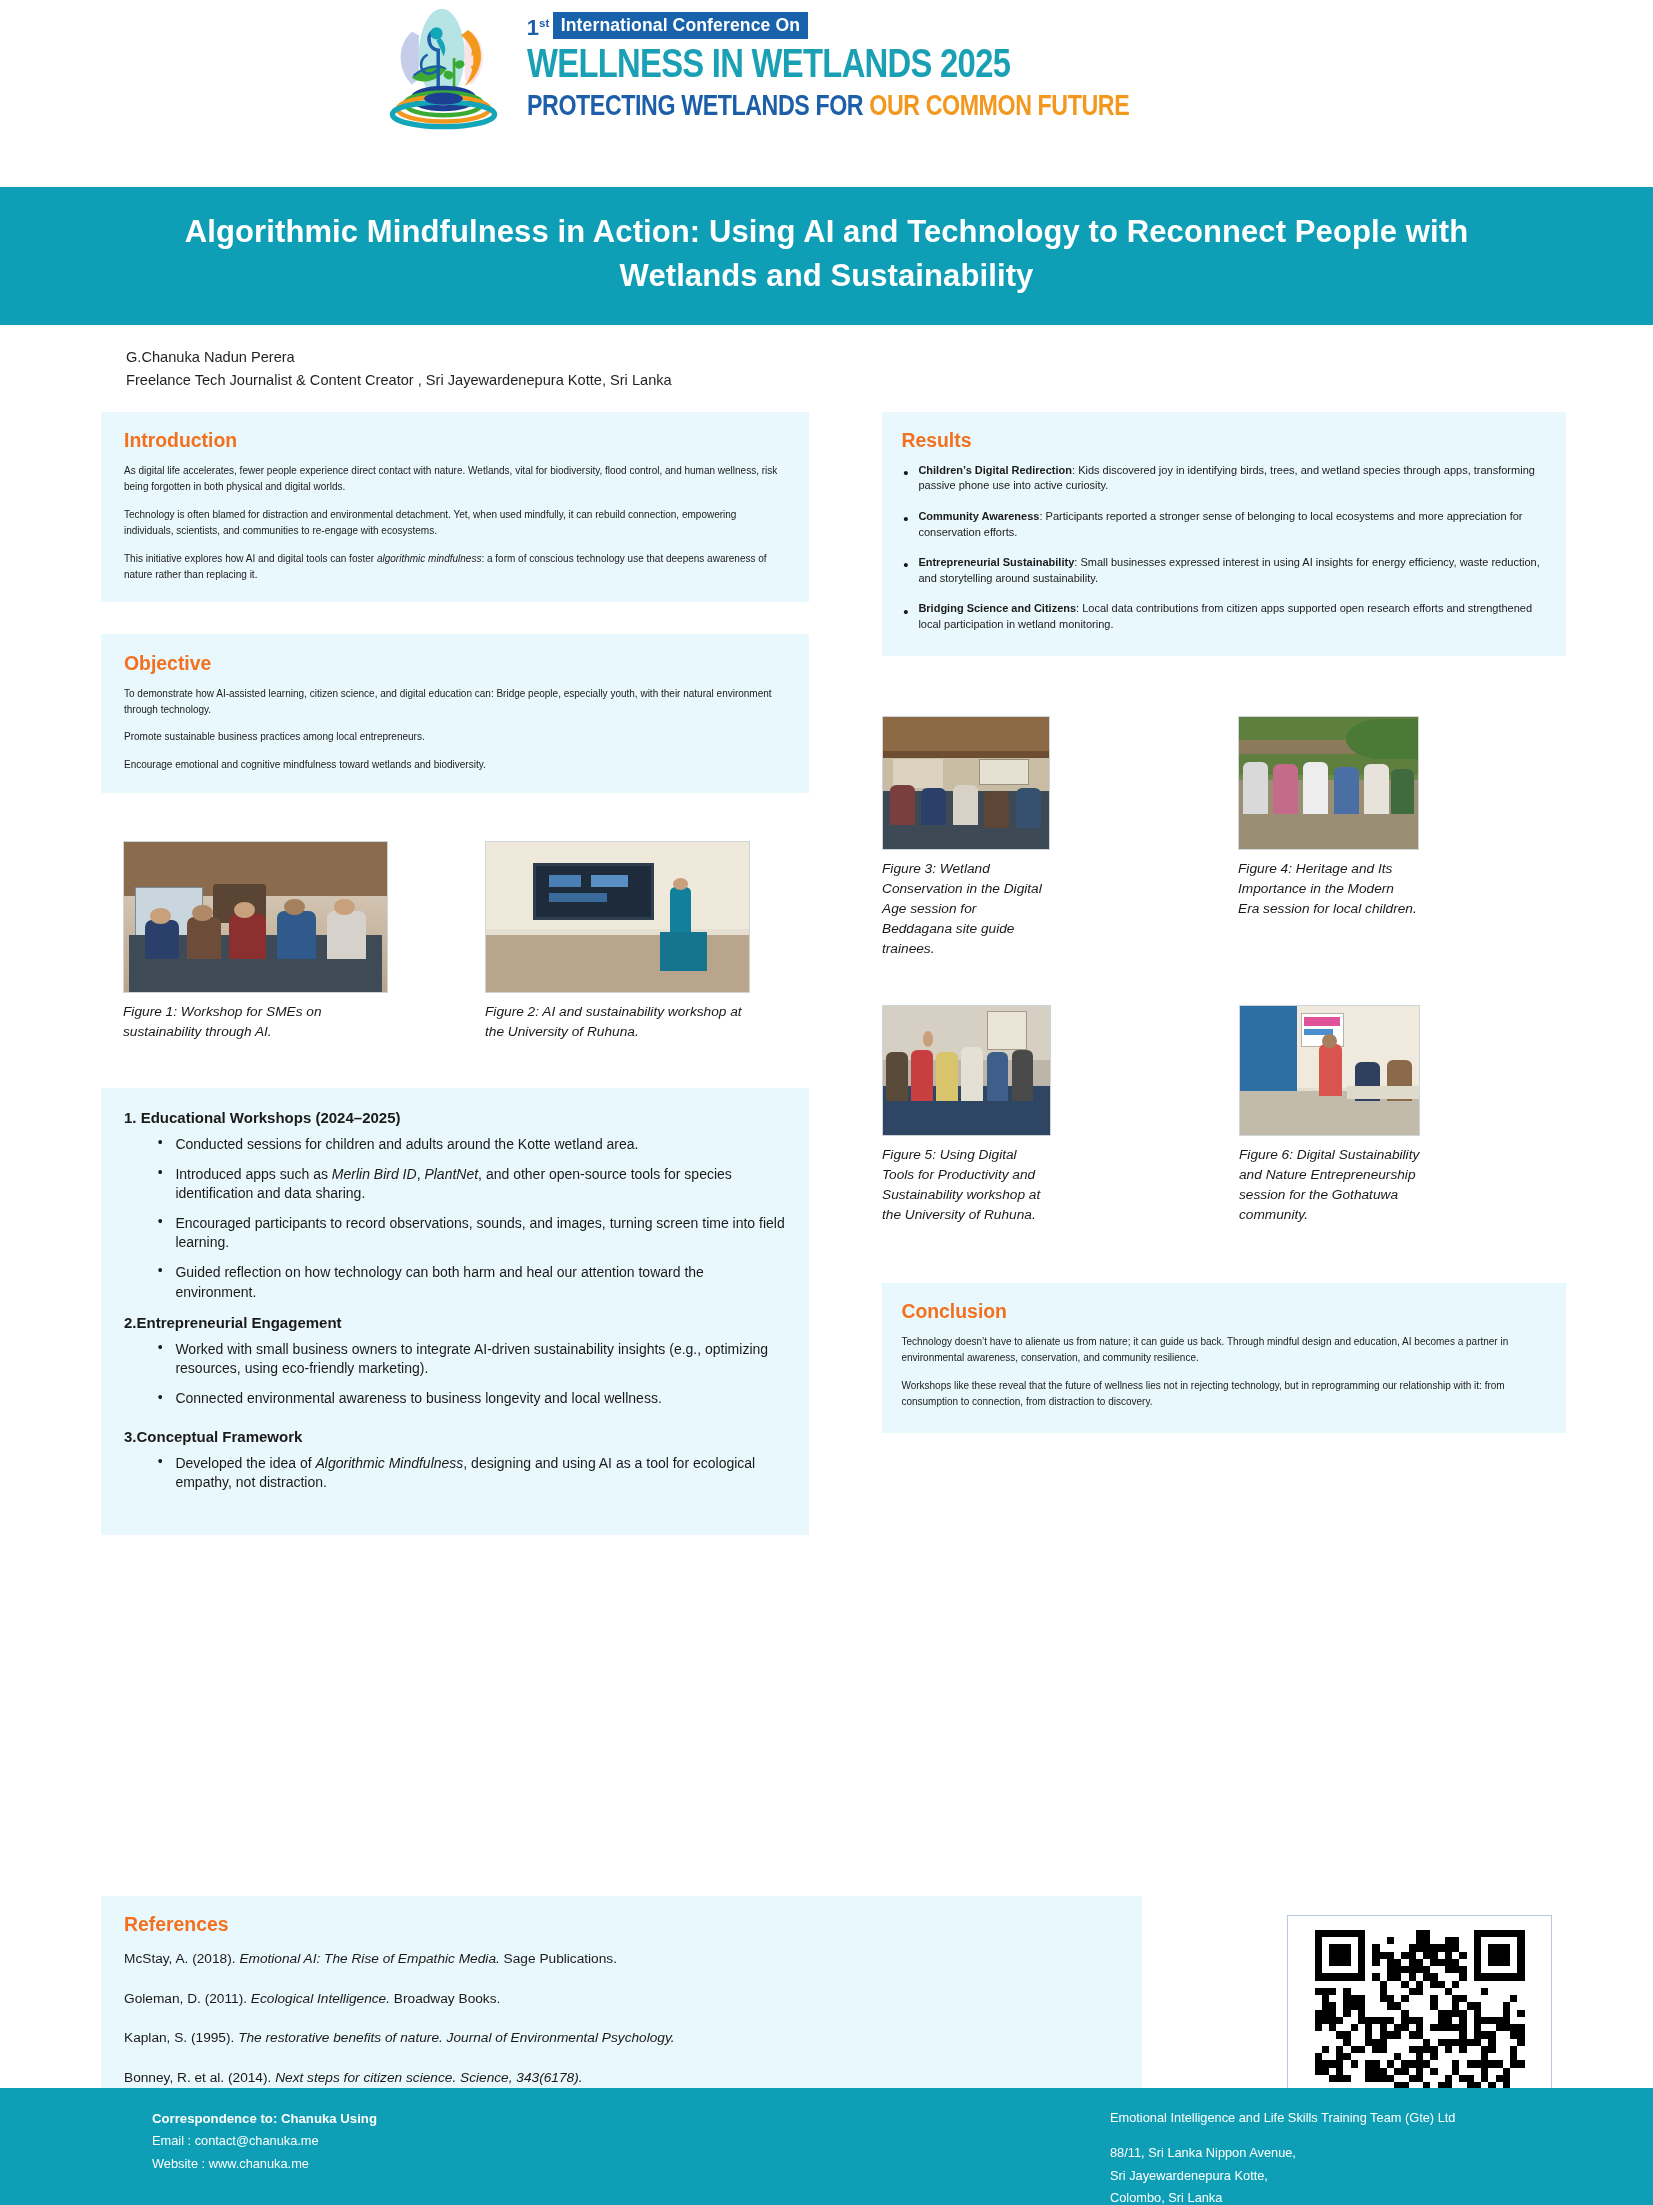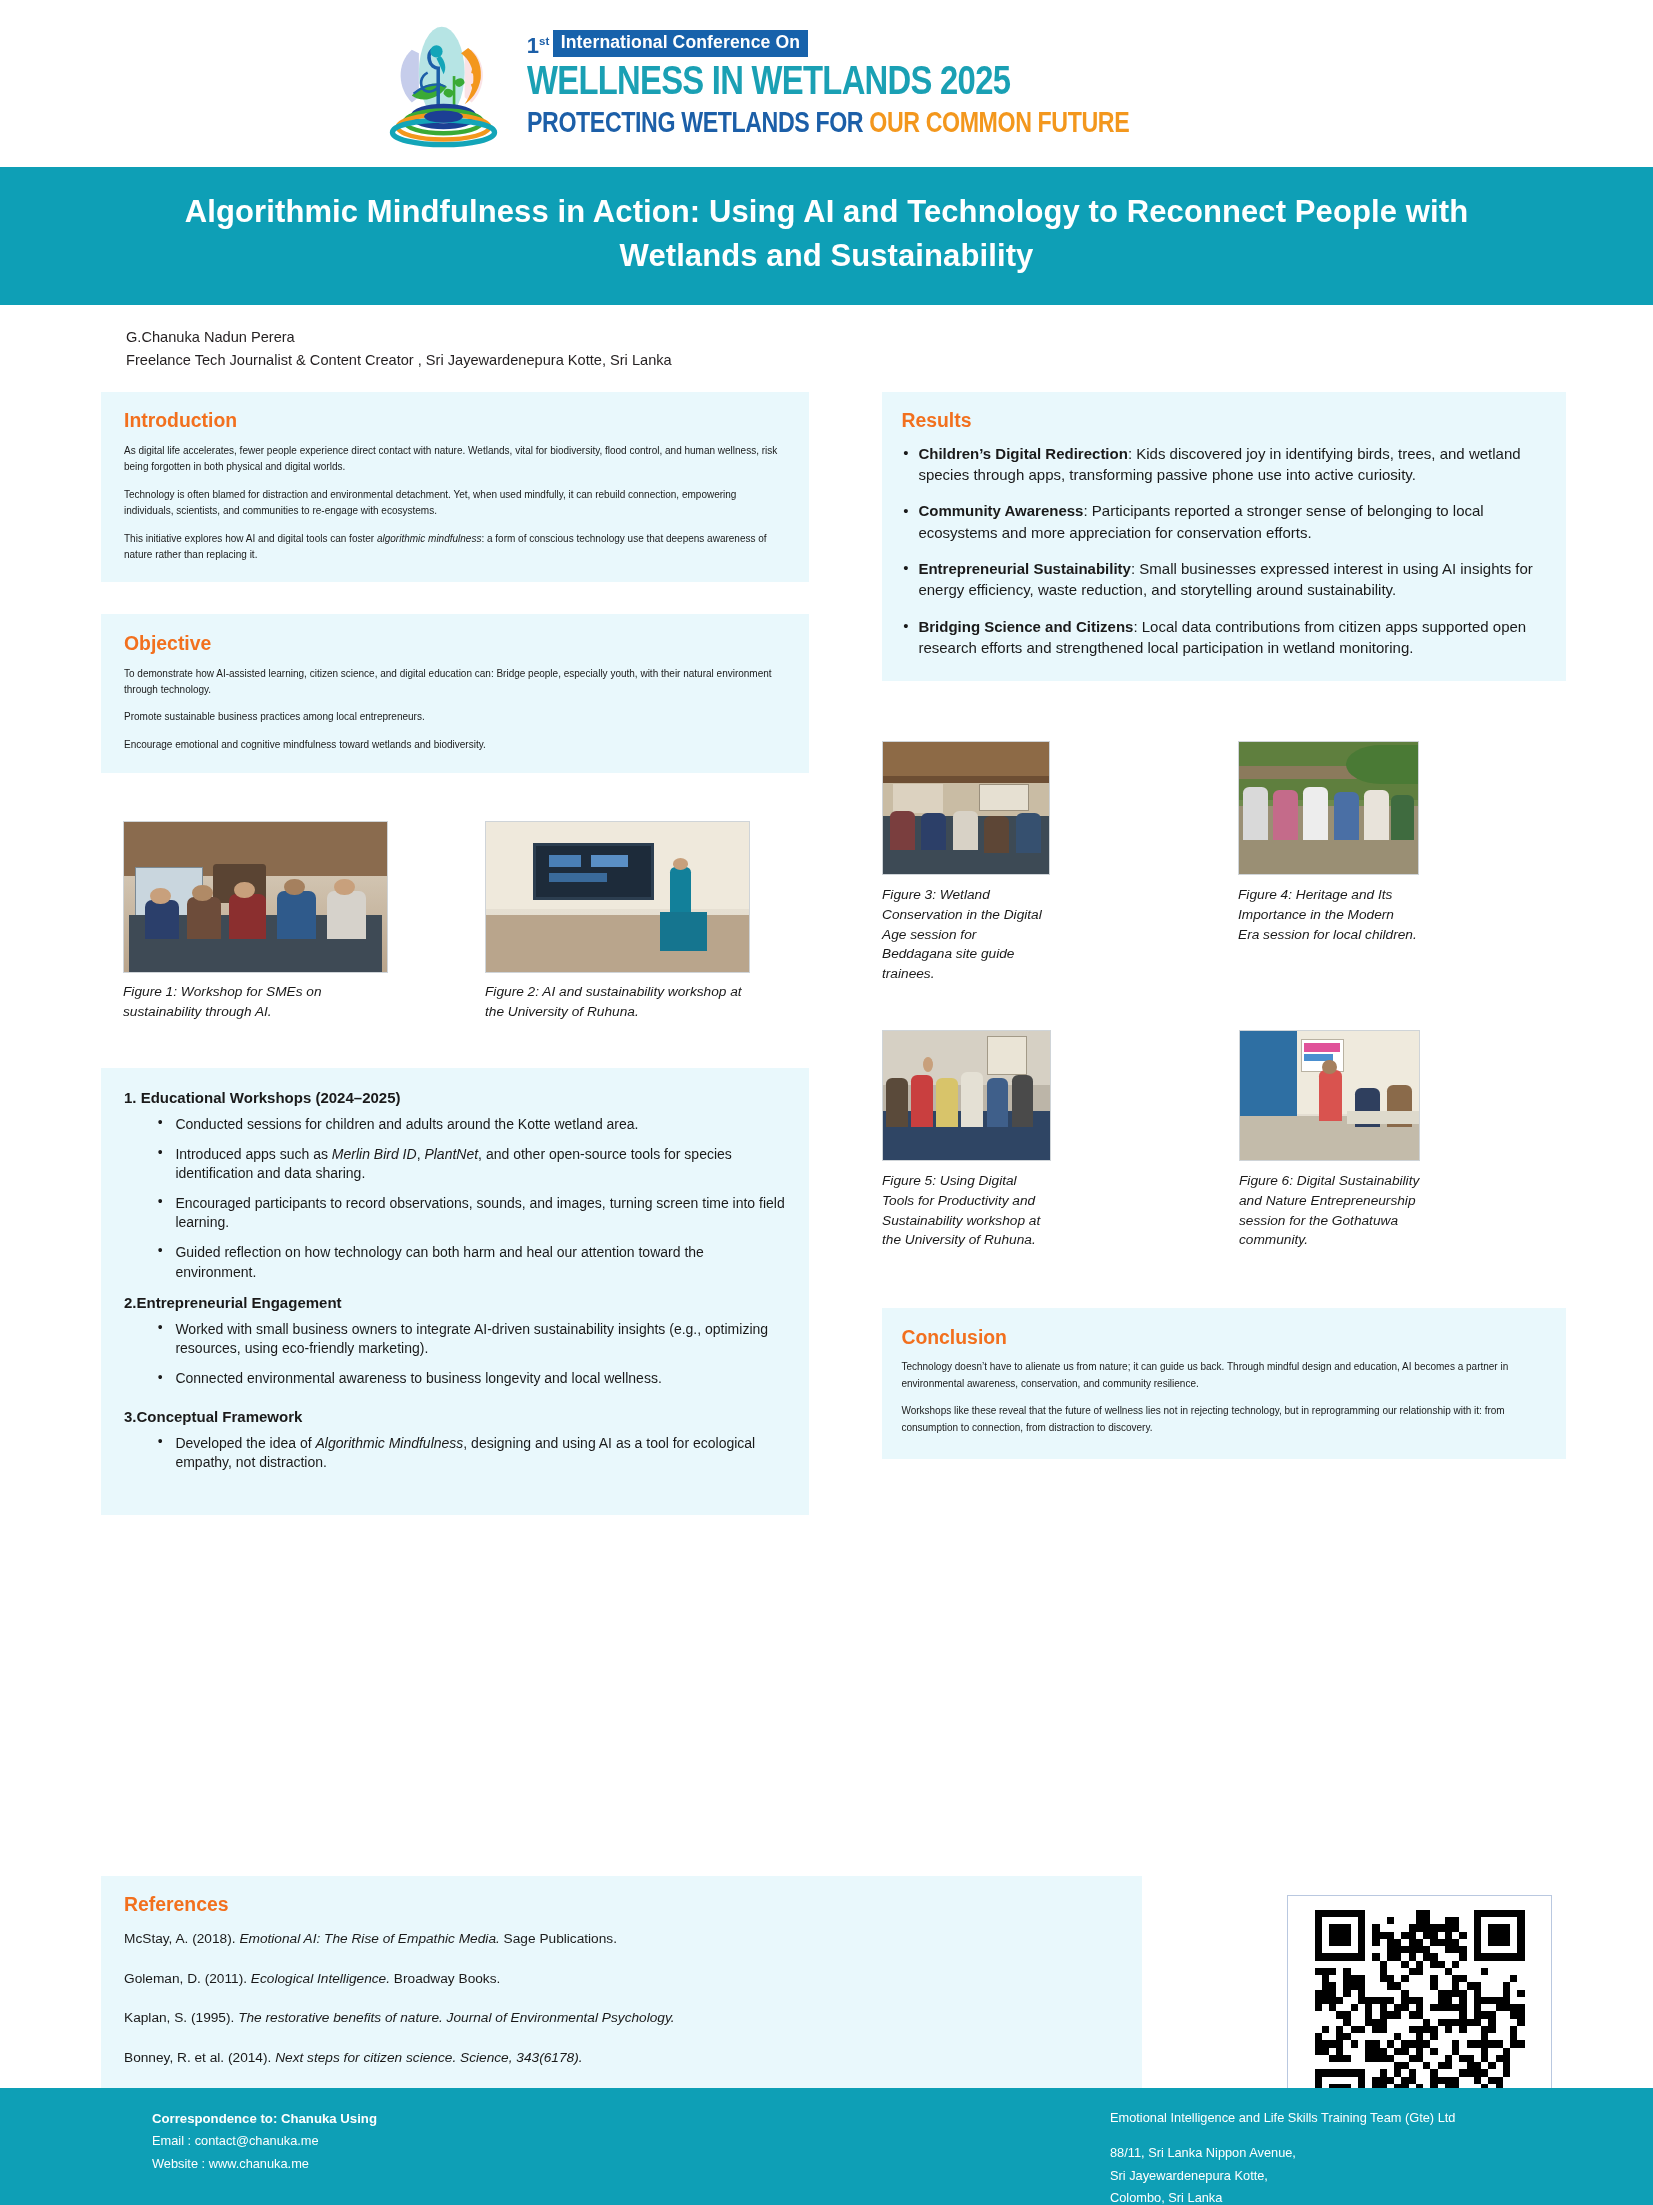--- a/index.html
+++ b/index.html
@@ -6,22 +6,22 @@
   html, body {
     width: 1653px; height: 2206px;
     background: #ffffff;
     font-family: "Liberation Sans", sans-serif;
     overflow: hidden;
   }
   .poster { position: relative; width: 1653px; height: 2206px; background:#fff; }
 
   
   .logo-band {
-    height: 167px; background:#fff;
-    display:flex; align-items:center; justify-content:center;
+    height: 187px; background:#fff;
+    display:flex; align-items:flex-start; justify-content:center;
   }
   .logo-wrap { display:flex; align-items:center; gap: 12.4px; }
   .logo-mark { position:relative; width:141px; height:132px; flex:none; }
   .conf-text { display:flex; flex-direction:column; justify-content:center; }
   .conf-line1 { display:flex; align-items:flex-end; gap:3.5px; margin-bottom:3.5px; }
   .ord { font-weight:bold; font-size:22px; color:#1c5fa8; line-height:1; }
   .ord sup { font-size:11.5px; }
   .conf-ribbon {
     background:#1762ab; color:#fff; font-weight:bold; font-size:17.6px;
     padding:2.6px 8px 3.5px 8px; letter-spacing:0.1px; white-space:nowrap;
@@ -64,21 +64,21 @@
     color:#f2701e; font-size:19.4px; font-weight:bold; margin-bottom:10.6px;
   }
   .panel p {
     font-size:10px; color:#1a1a1a; line-height:1.62; margin-bottom:11.5px;
   }
   .panel p:last-child { margin-bottom:0; }
   .panel i { font-style:italic; }
 
   ul.bullets { list-style:none; }
   ul.bullets > li {
-    position:relative; padding-left:17px; font-size:15px; color:#1a1a1a;
+    position:relative; padding-left:17px; font-size:11px; color:#1a1a1a;
     line-height:1.42; margin-bottom:15px;
   }
   ul.bullets > li:last-child { margin-bottom:0; }
   ul.bullets > li::before {
     content:"•"; position:absolute; left:1.8px; top:-0.9px; font-size:15px;
   }
   ul.bullets b { font-weight:bold; }
 
   
   .m-num {

